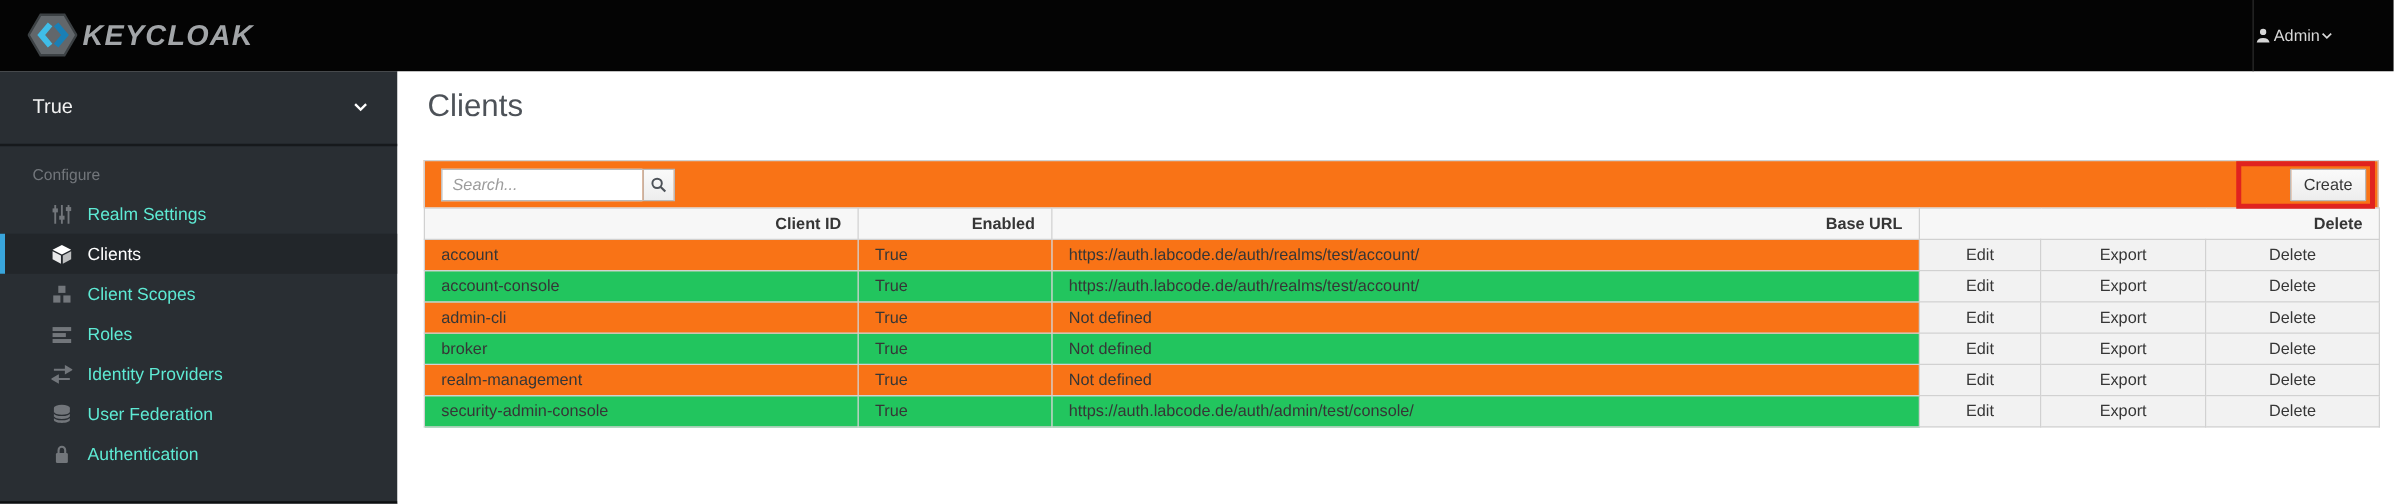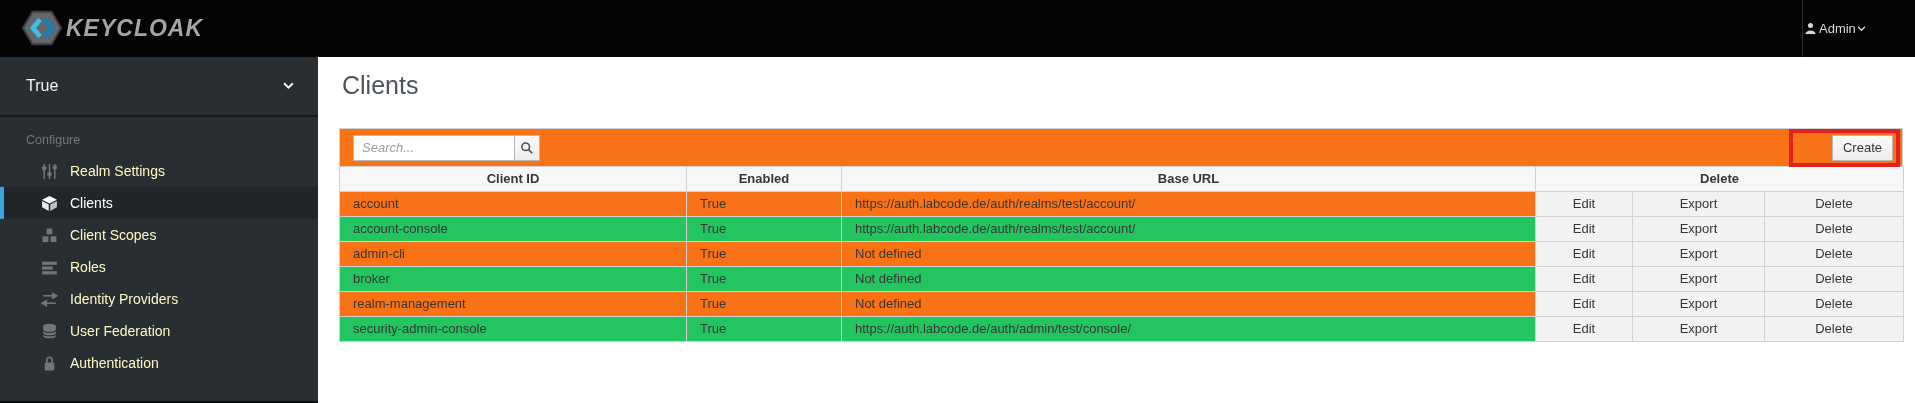--- a/index.html
+++ b/index.html
@@ -24,21 +24,21 @@
     position:absolute; top:57px; left:0; width:318px; height:346px;
     background:#292e33; border-bottom:2px solid #0d0f11;
   }
   .realm-selector {
     height:60px; border-bottom:2px solid #16191c; display:flex; align-items:center;
     justify-content:space-between; padding:0 24px 0 26px; color:#f2f2f2; font-size:16px; cursor:pointer;
   }
   .configure-label { margin:16px 0 8px 26px; color:#72767b; font-size:12.5px; }
   .menu-item {
     height:32px; display:flex; align-items:center; padding-left:37px;
-    color:#fef9c3; font-size:14px; cursor:pointer; border-left:4px solid transparent;
+    color:#5eead4; font-size:14px; cursor:pointer; border-left:4px solid transparent;
   }
   .menu-item .mi-icon { width:17px; height:17px; margin-right:12px; flex:0 0 17px; }
   .menu-item.active { background:#22262a; border-left:4px solid #39a5dc; color:#ffffff; }
 
   
   .main { position:absolute; left:318px; top:57px; width:1597px; height:346px; background:#fff; }
   .page-title { margin:13px 0 0 24px; font-size:25px; line-height:30px; font-weight:300; color:#4d5258; }
   .tab-bar { margin:13px 12px 0 21px; height:29px; border-bottom:1px solid #d1d1d1; }
   .tab {
     display:inline-flex; align-items:center; gap:7px; height:29px; padding:0 15px;
@@ -71,21 +71,21 @@
     font-family:"Liberation Sans", sans-serif;
     background:linear-gradient(#fafafa,#ededed); border:1px solid #b9b9b9; border-radius:1px;margin-left:36px;
   }
   .annotation-box {
     position:absolute; left:-7px; top:-6px; right:-7px; bottom:-6px;
     border:4px solid #e0231f; pointer-events:none;
   }
 
   table.clients { width:100%; border-collapse:collapse; table-layout:fixed; font-size:13px; }
   table.clients th {
-    background:#f7f7f7; border:1px solid #d1d1d1; text-align:center;
+    background:#f7f7f7; border:1px solid #d1d1d1; text-align:right;
     padding:4px 13px; font-weight:600; color:#363636; line-height:16px;
   }
   table.clients td { border:1px solid #d1d1d1; padding:4px 13px; line-height:16px; color:#363636; background:#f97316; }
   tr.striped td { background:#22c55e; }
   td.link, a.cell-link { color:#0088ce; text-decoration:none; cursor:pointer; }
   td.muted { color:#9c9c9c; }
   td.action-cell {
     text-align:center; background:#f2f2f2 !important; color:#4d5258; cursor:pointer; padding:4px 8px;
   }
 </style>

